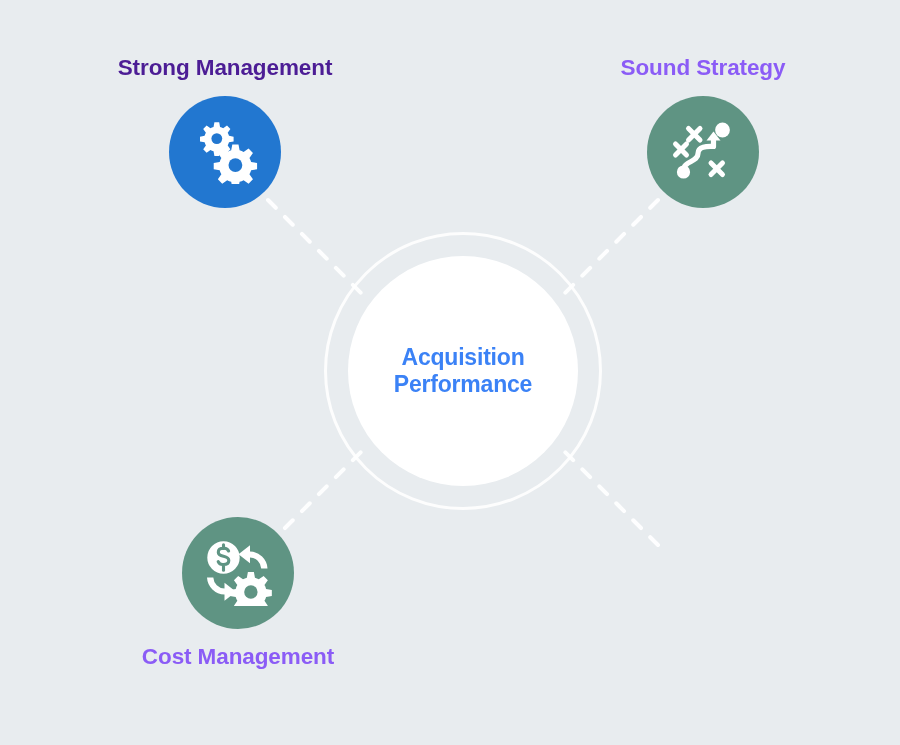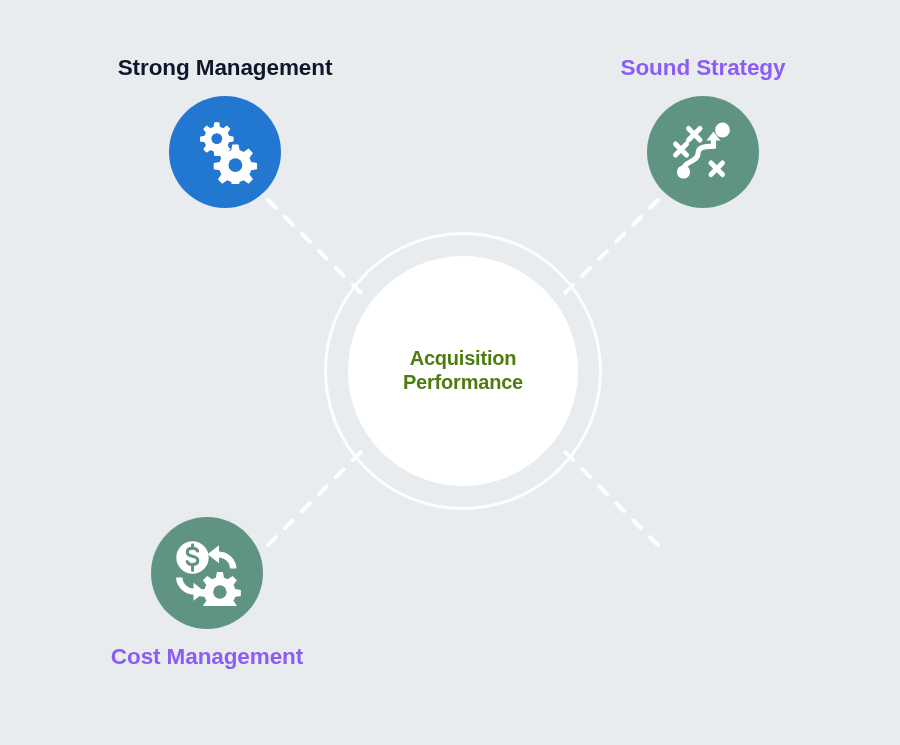--- a/index.html
+++ b/index.html
@@ -52,22 +52,22 @@
     top: 24px;
     width: 230px;
     height: 230px;
     border-radius: 50%;
     background: #ffffff;
     display: flex;
     align-items: center;
     justify-content: center;
   }
   .hub-label {
-    color: #4d7c0f;
-    font-size: 20px;
+    color: #3b82f6;
+    font-size: 23px;
     font-weight: bold;
     line-height: 1.18;
     text-align: center;
     letter-spacing: -0.2px;
     white-space: pre-line;
   }
 
   
   .node {
     position: absolute;
@@ -86,32 +86,32 @@
   }
   .node-circle.blue  { background: #2277d0; }
   .node-circle.green { background: #5f9483; }
 
   .node-label {
     font-size: 22.5px;
     font-weight: bold;
     letter-spacing: -0.1px;
     white-space: nowrap;
   }
-  .node-label.blue  { color: #0f172a; }
+  .node-label.blue  { color: #4c1d95; }
   .node-label.green { color: #8b5cf6; }
 
   
   .node.top .node-label { margin-bottom: 15px; }
   
   .node.bottom .node-label { margin-top: 15px; }
 
   
   #node-strong-management { left: 105px;  top: 55px;  }
   #node-sound-strategy    { left: 583px;  top: 55px;  }
-  #node-cost-management   { left: 87px;  top: 517px; }
+  #node-cost-management   { left: 118px;  top: 517px; }
   #node-communication     { left: 583px;  top: 517px; }
 
   .icon-svg { display: block; }
 </style>
 </head>
 <body>
 
 <div id="diagram">
 
   <svg class="layer-svg" viewBox="0 0 900 745">

